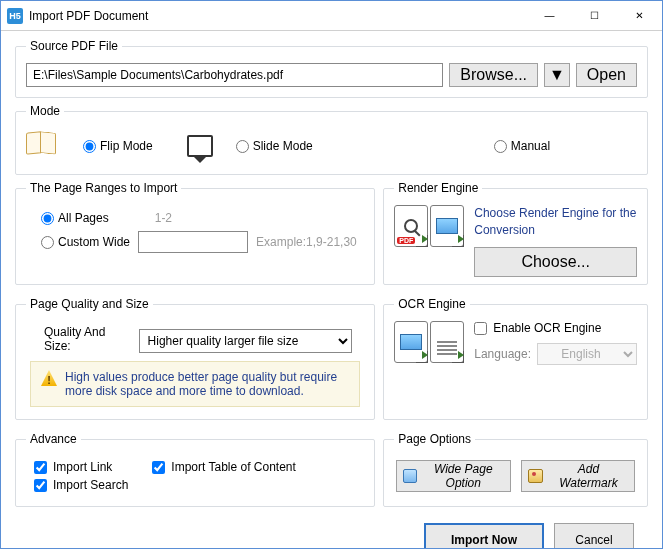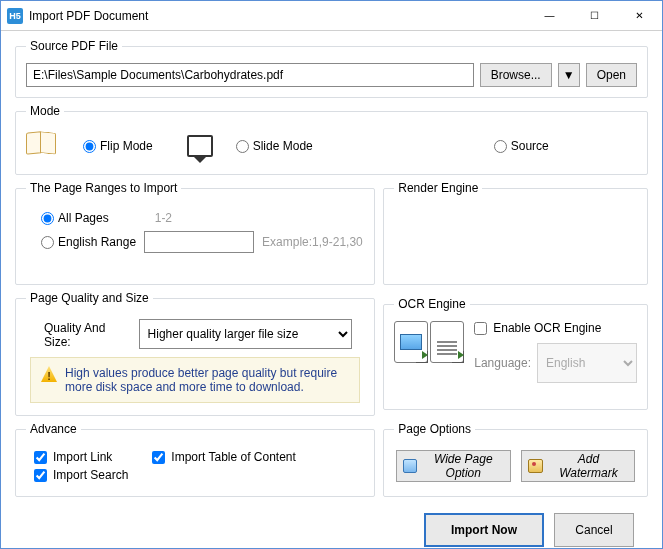--- a/index.html
+++ b/index.html
@@ -69,21 +69,21 @@
     font-family: inherit;
     font-size: 12px;
     background: #fff;
   }
   .btn {
     height: 24px;
     min-width: 50px;
     border: 1px solid #a0a0a0;
     background: #e9e9e9;
     font-family: inherit;
-    font-size: 12px;
+    font-size: 16px;
     padding: 0 10px;
     cursor: default;
   }
   .btn-small { min-width: 22px; padding: 0 4px; }
 
   
   .mode-row { display: flex; align-items: center; gap: 8px; height: 36px; }
   .mode-item { display: flex; align-items: center; gap: 4px; margin-left: 15px; }
   .mode-gap1 { width: 18px; }
   .mode-gap2 { width: 150px; }
@@ -101,32 +101,32 @@
     width: 26px; height: 22px; border: 2px solid #333; border-radius: 2px;
     position: relative;
   }
   .screen-icon::after {
     content:""; position:absolute; bottom:-8px; left:50%; transform:translateX(-50%);
     width:0;height:0;border-left:7px solid transparent;border-right:7px solid transparent;border-top:7px solid #333;
   }
 
   
   .cols { display: flex; gap: 8px; }
-  .col-l { flex: 1 1 58%; display:flex; flex-direction:column; }
+  .col-l { flex: 1 1 58%; display:flex; flex-direction:column; gap:6px;}
   .col-r { flex: 1 1 42%; display:flex; flex-direction:column; gap:6px;}
 
   .radio-row { display:flex; align-items:center; gap:8px; margin: 6px 0; }
   .hint { color: #9c9c9c; }
   .range-input {
     width: 110px; height: 22px; border:1px solid #888; padding:2px 4px; font:inherit;
   }
 
   .quality-row { display:flex; align-items:flex-end; gap:10px; margin: 4px 12px 8px 18px;}
   .combo {
-    height: 30px; width: 230px; border:1px solid #888; font:inherit; background:#fff; padding:2px 4px;
+    height: 24px; width: 230px; border:1px solid #888; font:inherit; background:#fff; padding:2px 4px;
   }
   .warn-box {
     display:flex; gap:8px; align-items:flex-start;
     background:#fbf8e8; border:1px solid #e8e1b8; padding:8px 10px;
     color:#233f8f;
     margin: 0 4px 2px 4px;
   }
   .warn-ico {
     width:16px;height:16px;
     background:linear-gradient(#ffe27a,#f3b200);
@@ -158,21 +158,21 @@
   .arrow-under{position:absolute;bottom:-1px;right:-1px;width:12px;height:12px;border:1px solid #555;border-left:none;border-top:none;}
   .arrow-under::after{content:"";position:absolute;right:-1px;bottom:3px;width:0;height:0;border-top:4px solid transparent;border-bottom:4px solid transparent;border-left:6px solid #3a7a2e;}
   .render-right { flex:1; display:flex; flex-direction:column; gap:8px;}
   .render-link { color:#233f8f; line-height:1.4;}
   .choose-btn { height:30px; min-width:100px; }
 
   .ocr-row{display:flex;gap:10px;align-items:flex-start;}
   .ocr-side{flex:1;display:flex;flex-direction:column;gap:8px;}
   .lang-row{display:flex;align-items:center;gap:6px;}
   .lang-row .lbl{color:#888;}
-  .combo-dis{height:40px;width:100px;border:1px solid #c0c0c0;color:#888;background:#f4f4f4;font:inherit;padding:2px 4px;}
+  .combo-dis{height:22px;width:100px;border:1px solid #c0c0c0;color:#888;background:#f4f4f4;font:inherit;padding:2px 4px;text-align:center;}
 
   .pageopt-row{display:flex;gap:10px;padding:4px 2px;font-style:italic;}
   .opt-btn{
     flex:1;height:32px;border:1px solid #a0a0a0;background:#e9e9e9;
     display:flex;align-items:center;justify-content:center;gap:6px;font:inherit;
   }
   .opt-btn .ico{width:16px;height:14px;}
   .ico-wide{background:linear-gradient(#bfe3ff,#7cb8ee);border:1px solid #3a77b5;border-radius:2px;}
   .ico-wm{background:linear-gradient(#ffe9a8,#e9c158);border:1px solid #a07a1e;border-radius:2px;position:relative;}
   .ico-wm::after{content:"";position:absolute;top:2px;left:3px;width:4px;height:4px;background:#c44;border-radius:50%;}
@@ -226,42 +226,42 @@
       </label>
       <div class="mode-gap1"></div>
       <div class="screen-icon"></div>
       <label class="mode-item">
         <input type="radio" name="mode" style="">
         <span>Slide Mode</span>
       </label>
       <div class="mode-gap2"></div>
       <label class="mode-item">
         <input type="radio" name="mode" style="">
-        <span>Source</span>
+        <span>Manual</span>
       </label>
     </div>
   </fieldset>
 
   <div class="cols">
     <div class="col-l">
 
       <fieldset class="group" style="height:104px;">
         <legend>The Page Ranges to Import</legend>
         <div class="radio-row">
           <label class="mode-item">
             <input type="radio" name="pr" checked="" style="">
             <span>All Pages</span>
           </label>
           <span style="width:30px;"></span>
           <span class="hint">1-2</span>
         </div>
         <div class="radio-row">
           <label class="mode-item">
             <input type="radio" name="pr" style="">
-            <span>English Range</span>
+            <span>Custom Wide</span>
           </label>
           <input class="range-input" type="text" style="">
           <span class="hint">Example:1,9-21,30</span>
         </div>
       </fieldset>
 
       <fieldset class="group">
         <legend>Page Quality and Size</legend>
         <div class="quality-row">
           <span>Quality And Size:</span>
@@ -294,20 +294,37 @@
           </label>
         </div>
       </fieldset>
 
     </div>
 
     <div class="col-r">
 
       <fieldset class="group" style="height:104px;">
         <legend>Render Engine</legend>
+        <div class="render-row">
+          <div class="render-thumbs">
+            <div class="thumb">
+              <div class="mag"></div>
+              <div class="pdf">PDF</div>
+              <div class="arrow-under"></div>
+            </div>
+            <div class="thumb">
+              <div class="pic"></div>
+              <div class="arrow-under"></div>
+            </div>
+          </div>
+          <div class="render-right">
+            <div class="render-link">Choose Render Engine for the Conversion</div>
+            <button class="btn choose-btn">Choose...</button>
+          </div>
+        </div>
       </fieldset>
 
       <fieldset class="group" style="flex:1;">
         <legend>OCR Engine</legend>
         <div class="ocr-row">
           <div class="render-thumbs">
             <div class="thumb">
               <div class="pic"></div>
               <div class="arrow-under"></div>
             </div>

